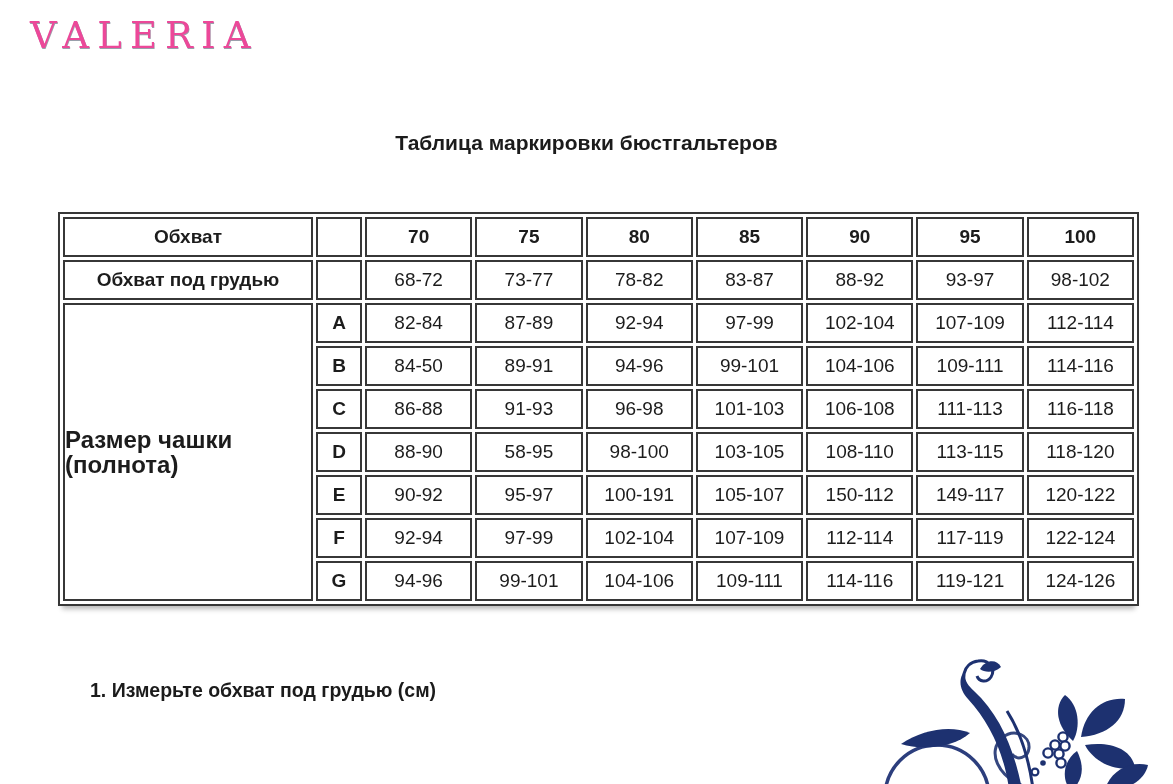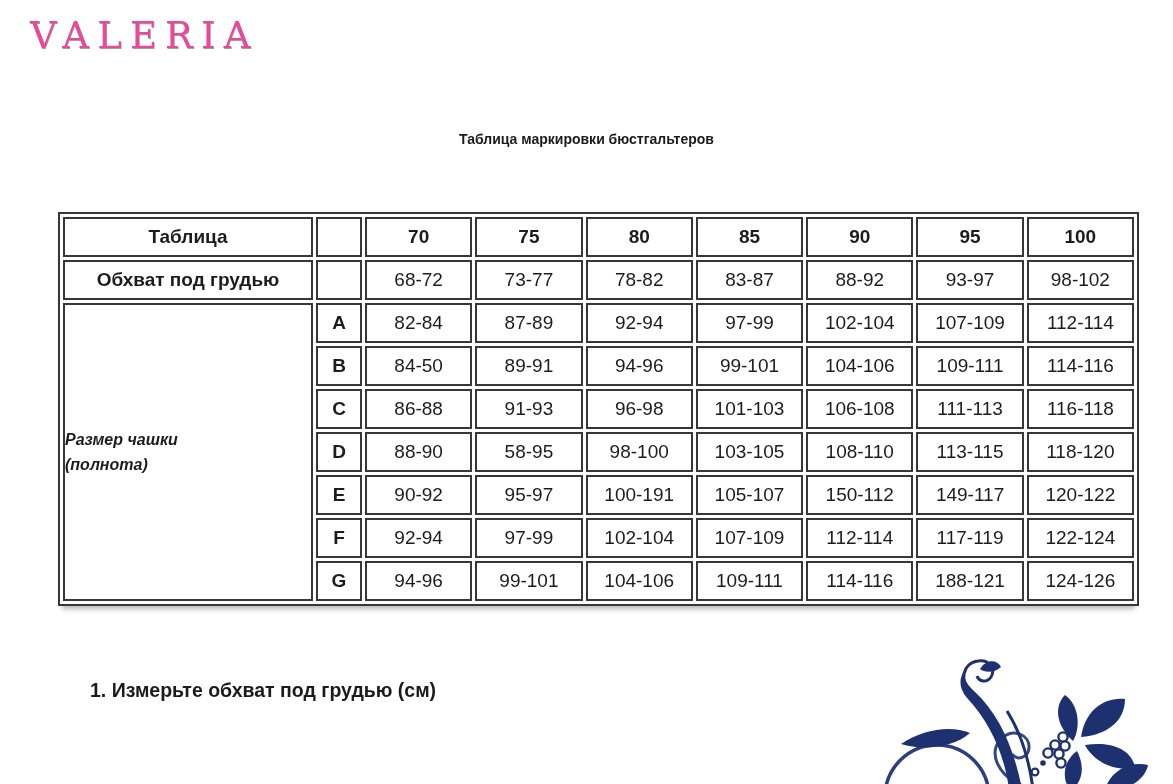--- a/index.html
+++ b/index.html
@@ -8,39 +8,39 @@
     background:#ffffff;font-family:"Liberation Sans",sans-serif;
   }
   .logo{
     position:absolute;left:30px;top:14px;
     font-family:"DejaVu Serif",serif;font-size:37px;font-weight:400;
     letter-spacing:0.22em;color:#ec4899;
     text-shadow:0.5px 0.5px 0 #9aa0ab;
   }
   .title{
     position:absolute;top:131px;left:0;width:100%;margin:0;
-    text-align:center;font-size:14px;font-weight:bold;color:#1b1b1b;
+    text-align:center;font-size:21px;font-weight:bold;color:#1b1b1b;
   }
   table.size-table{
     position:absolute;left:58px;top:212px;width:1081px;
     table-layout:fixed;border-collapse:separate;border-spacing:3px;
     border:2px solid #373737;background:#ffffff;
     box-shadow:0 7px 5px -4px rgba(0,0,0,0.28);
   }
   table.size-table td{
     box-sizing:border-box;height:40px;border:2px solid #373737;
     text-align:center;vertical-align:middle;padding:0;
     font-size:19px;color:#1c1c1c;background:#ffffff;overflow:hidden;
   }
   td.peach{background:#fbe5c3;}
   td.lav{background:#d6d3e6;font-weight:bold;}
   td.label{text-align:left;padding-left:12px;font-weight:bold;font-size:20px;}
   td.hdr{font-weight:bold;font-size:20px;}
   td.cuplabel{vertical-align:middle;}
-  td.cuplabel .line{line-height:25px;font-weight:bold;font-size:16px;text-align:left;font-style:italic;}
+  td.cuplabel .line{line-height:25px;font-weight:bold;font-size:24px;text-align:left;}
   .instructions{
     position:absolute;left:73px;top:662px;margin:17px;padding:0;list-style:none;
   }
   .instructions p{
     margin:0 0 23px 0;font-size:19.5px;font-weight:bold;color:#1b1b1b;
   }
   .ornament{
     position:absolute;right:0;bottom:0;width:300px;height:135px;
   }
 </style>
@@ -58,21 +58,21 @@
     <col>
       <col>
       <col>
       <col>
       <col>
       <col>
       <col>
   </colgroup>
   <tbody id="table-body">
       <tr>
-        <td class="label peach">Таблица</td>
+        <td class="label peach">Обхват</td>
         <td class="peach"></td>
         <td class="peach hdr">70</td>
         <td class="peach hdr">75</td>
         <td class="peach hdr">80</td>
         <td class="peach hdr">85</td>
         <td class="peach hdr">90</td>
         <td class="peach hdr">95</td>
         <td class="peach hdr">100</td>
       </tr>
       <tr>
@@ -150,21 +150,21 @@
         <td>117-119</td>
         <td>122-124</td>
       </tr>
       <tr>
         <td class="lav">G</td>
         <td>94-96</td>
         <td>99-101</td>
         <td>104-106</td>
         <td>109-111</td>
         <td>114-116</td>
-        <td>188-121</td>
+        <td>119-121</td>
         <td>124-126</td>
       </tr>
     </tbody>
 </table>
 
 <div class="instructions">
   <p>1. Измерьте обхват под грудью (см)</p>
 </div>
 
 <svg class="ornament" viewBox="0 0 300 135" xmlns="http://www.w3.org/2000/svg" aria-hidden="true">

